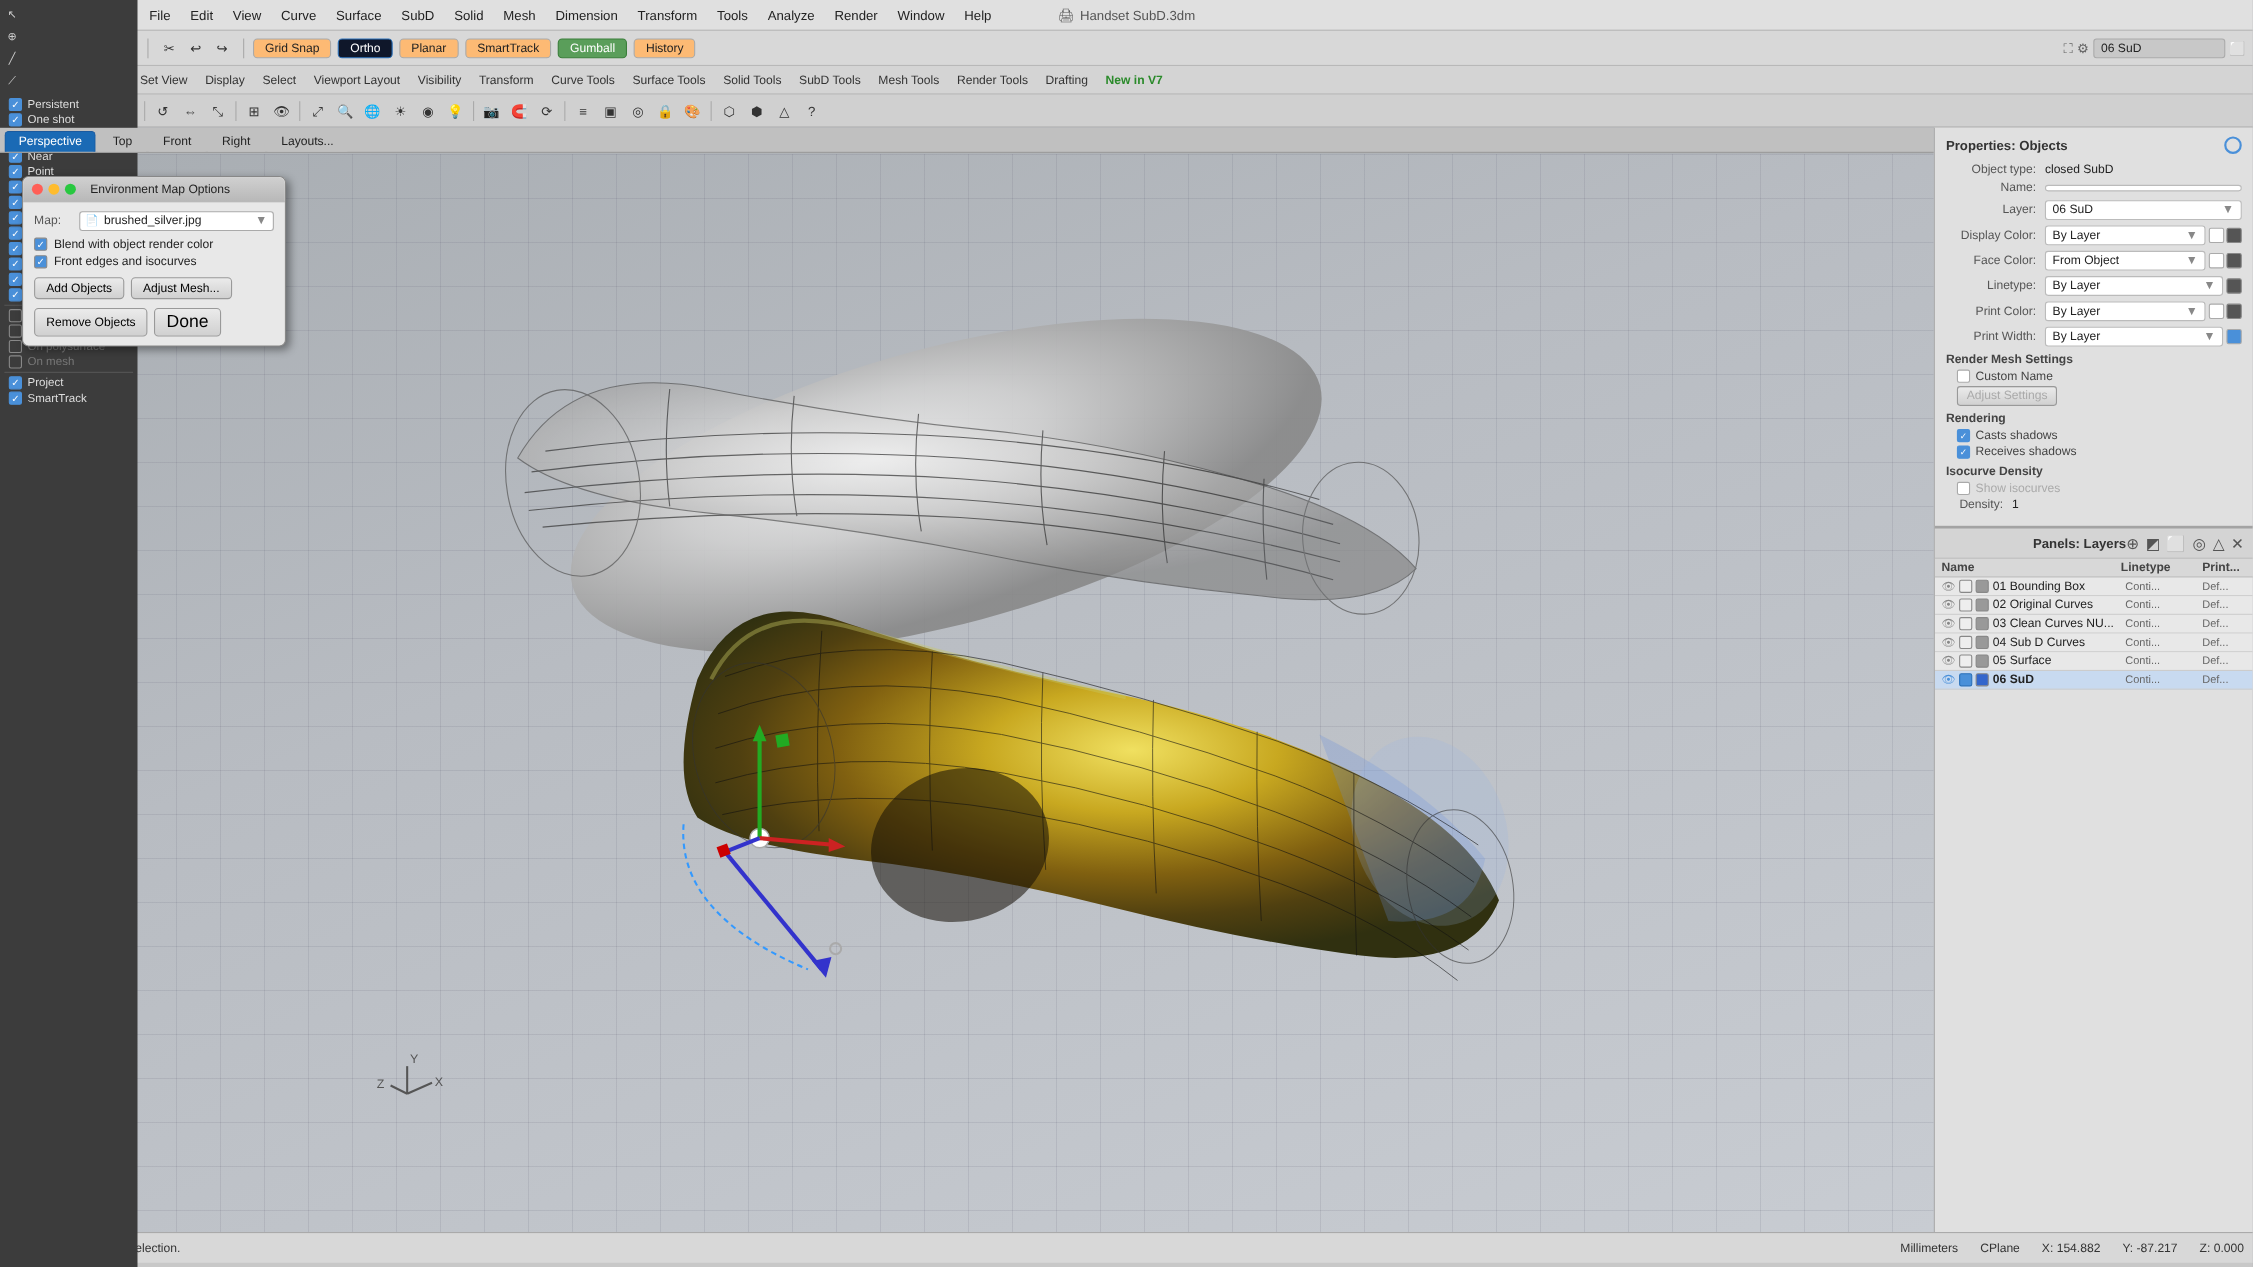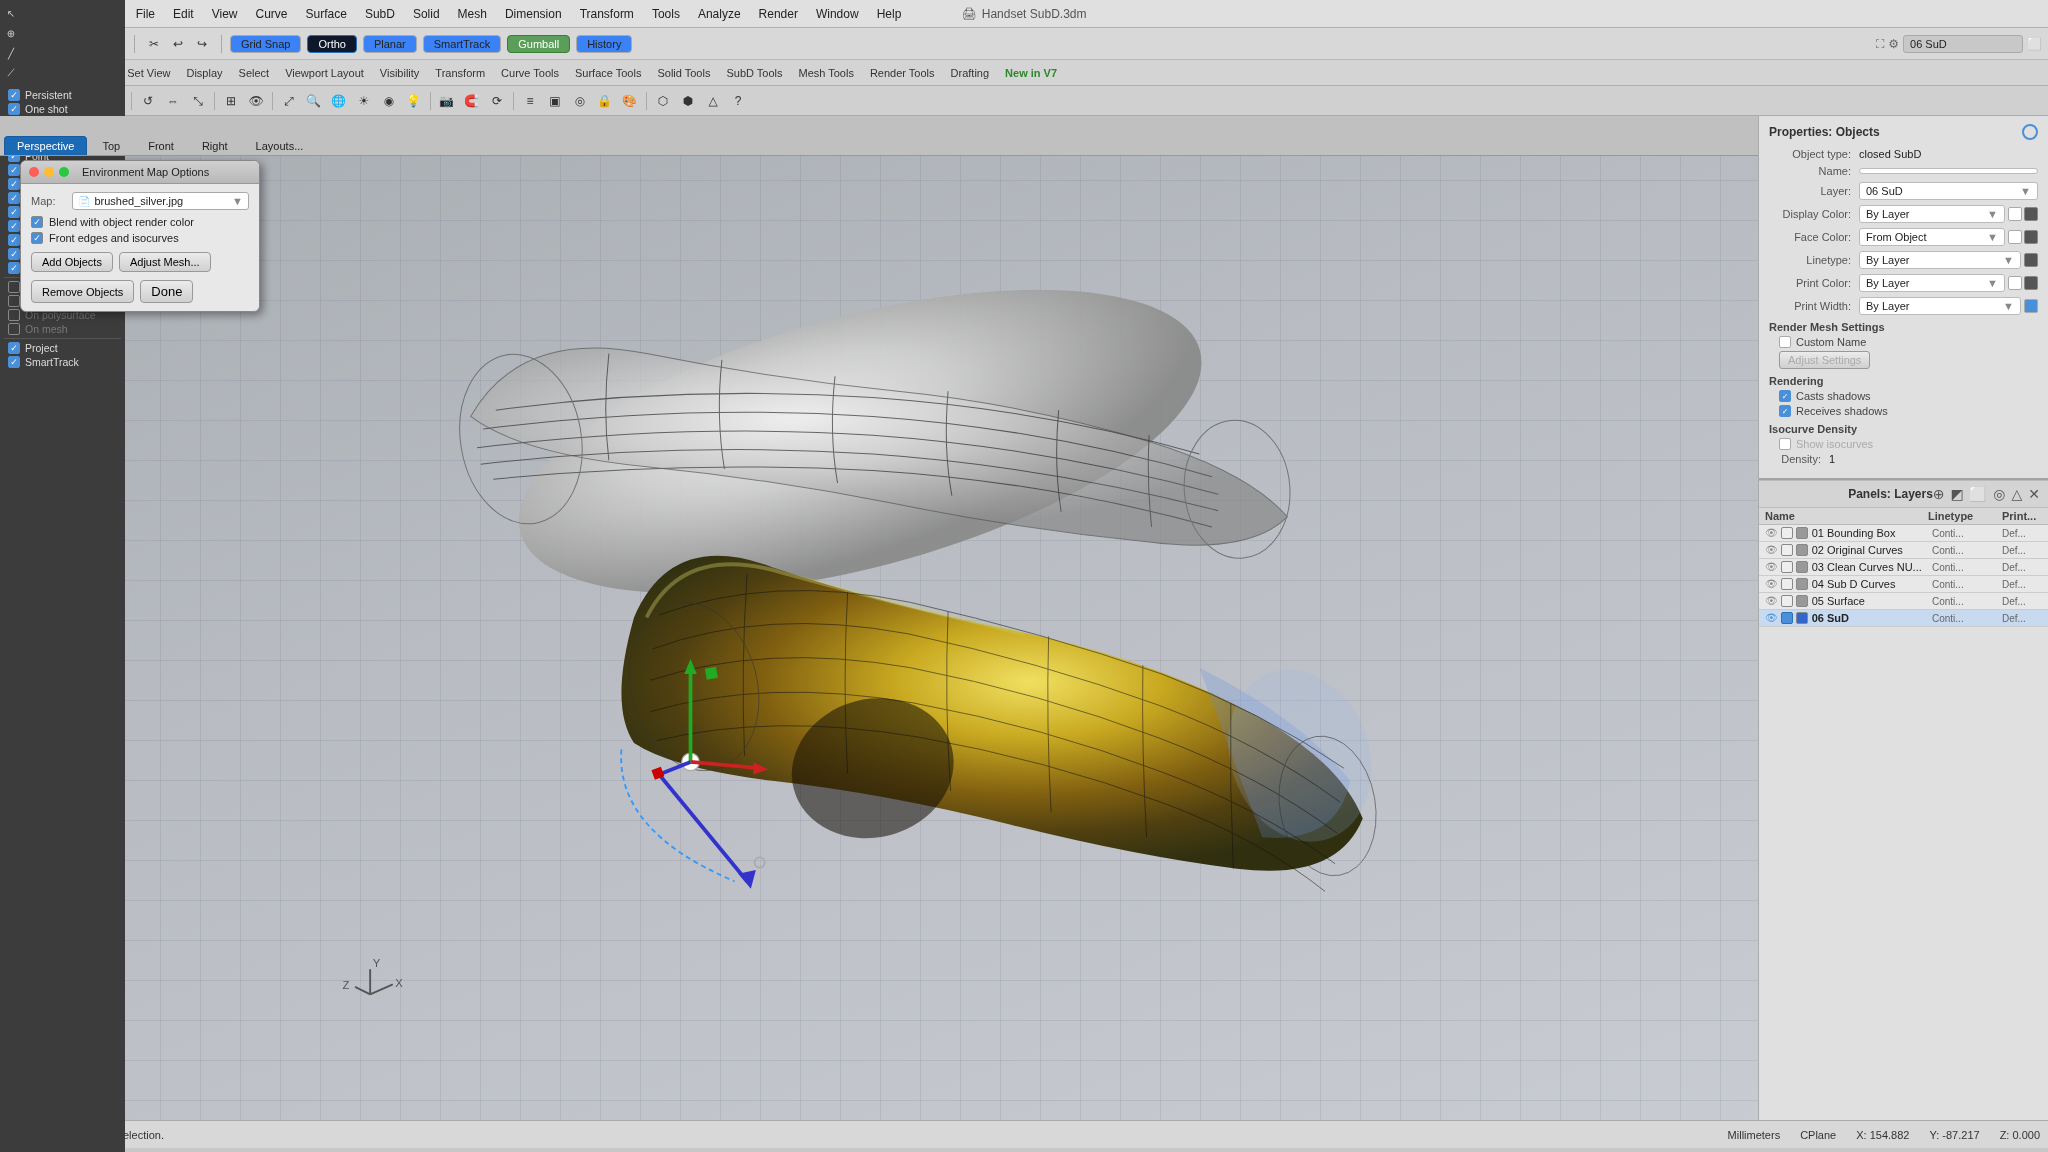--- a/index.html
+++ b/index.html
@@ -22,21 +22,21 @@
     #titlebar-filename { position: absolute; left: 50%; transform: translateX(-50%); font-size: 12px; color: #555; display: flex; align-items: center; gap: 5px; }
 
     
     #toolbar1 {
       width: 100%; height: 32px; background: #d8d8d8;
       display: flex; align-items: center; padding: 0 6px; gap: 6px;
       border-bottom: 1px solid #b8b8b8;
     }
     .tb-btn {
       padding: 2px 10px; border-radius: 4px; font-size: 11px; cursor: pointer;
-      background: #3b82f6; border: 1px solid #aaa; color: #222;
+      background: #fdba74; border: 1px solid #aaa; color: #222;
     }
     .tb-btn.active { background: #0f172a; color: #fff; border-color: #2a70b9; }
     .tb-btn.gumball { background: #5a9e5a; color: #fff; border-color: #3a7e3a; }
 
     
     #toolbar2 {
       width: 100%; height: 26px; background: #d4d4d4;
       display: flex; align-items: center; padding: 0 6px; gap: 16px;
       border-bottom: 1px solid #b0b0b0; font-size: 11px;
     }
@@ -71,21 +71,21 @@
     .snap-check.on::after { content: '✓'; font-size: 9px; color: #fff; }
     .snap-divider { width: 100%; height: 1px; background: #555; margin: 2px 0; }
 
     
     #viewport-area {
       flex: 1; position: relative; background: #b0b4b8; overflow: hidden;
     }
 
     
     #viewport-tabs {
-      position: absolute; top: 0; left: 0; right: 0; height: 40px;
+      position: absolute; top: 0; left: 0; right: 0; height: 23px;
       background: #c0c0c0; display: flex; align-items: flex-end; padding-left: 4px;
       border-bottom: 1px solid #999; z-index: 10;
     }
     .vp-tab {
       padding: 3px 12px; font-size: 11px; cursor: pointer;
       background: #c0c0c0; border: 1px solid transparent; border-bottom: none;
       margin-right: 2px; border-radius: 4px 4px 0 0;
     }
     .vp-tab.active { background: #1a6ab5; color: #fff; border-color: #1a5a9f; }
 
@@ -139,21 +139,21 @@
     .env-check-row { display: flex; align-items: center; gap: 6px; margin-bottom: 4px; }
     .env-checkbox { width: 12px; height: 12px; border: 1px solid #888; background: #4a90d9; border-radius: 2px; display: inline-flex; align-items: center; justify-content: center; }
     .env-checkbox::after { content: '✓'; color: #fff; font-size: 9px; }
     .env-btns { display: flex; gap: 6px; margin-top: 8px; flex-wrap: wrap; }
     .env-btn {
       padding: 3px 10px; background: linear-gradient(#ebebeb, #d0d0d0);
       border: 1px solid #999; border-radius: 4px; font-size: 11px; cursor: pointer;
     }
     .env-btn-done {
       padding: 3px 10px; background: linear-gradient(#ebebeb, #d0d0d0);
-      border: 1px solid #999; border-radius: 4px; font-size: 13px; cursor: pointer;
+      border: 1px solid #999; border-radius: 4px; font-size: 16px; cursor: pointer;
     }
 
     
     #right-panel {
       width: 290px; background: #e0e0e0;
       display: flex; flex-direction: column;
       border-left: 1px solid #aaa;
     }
 
     

